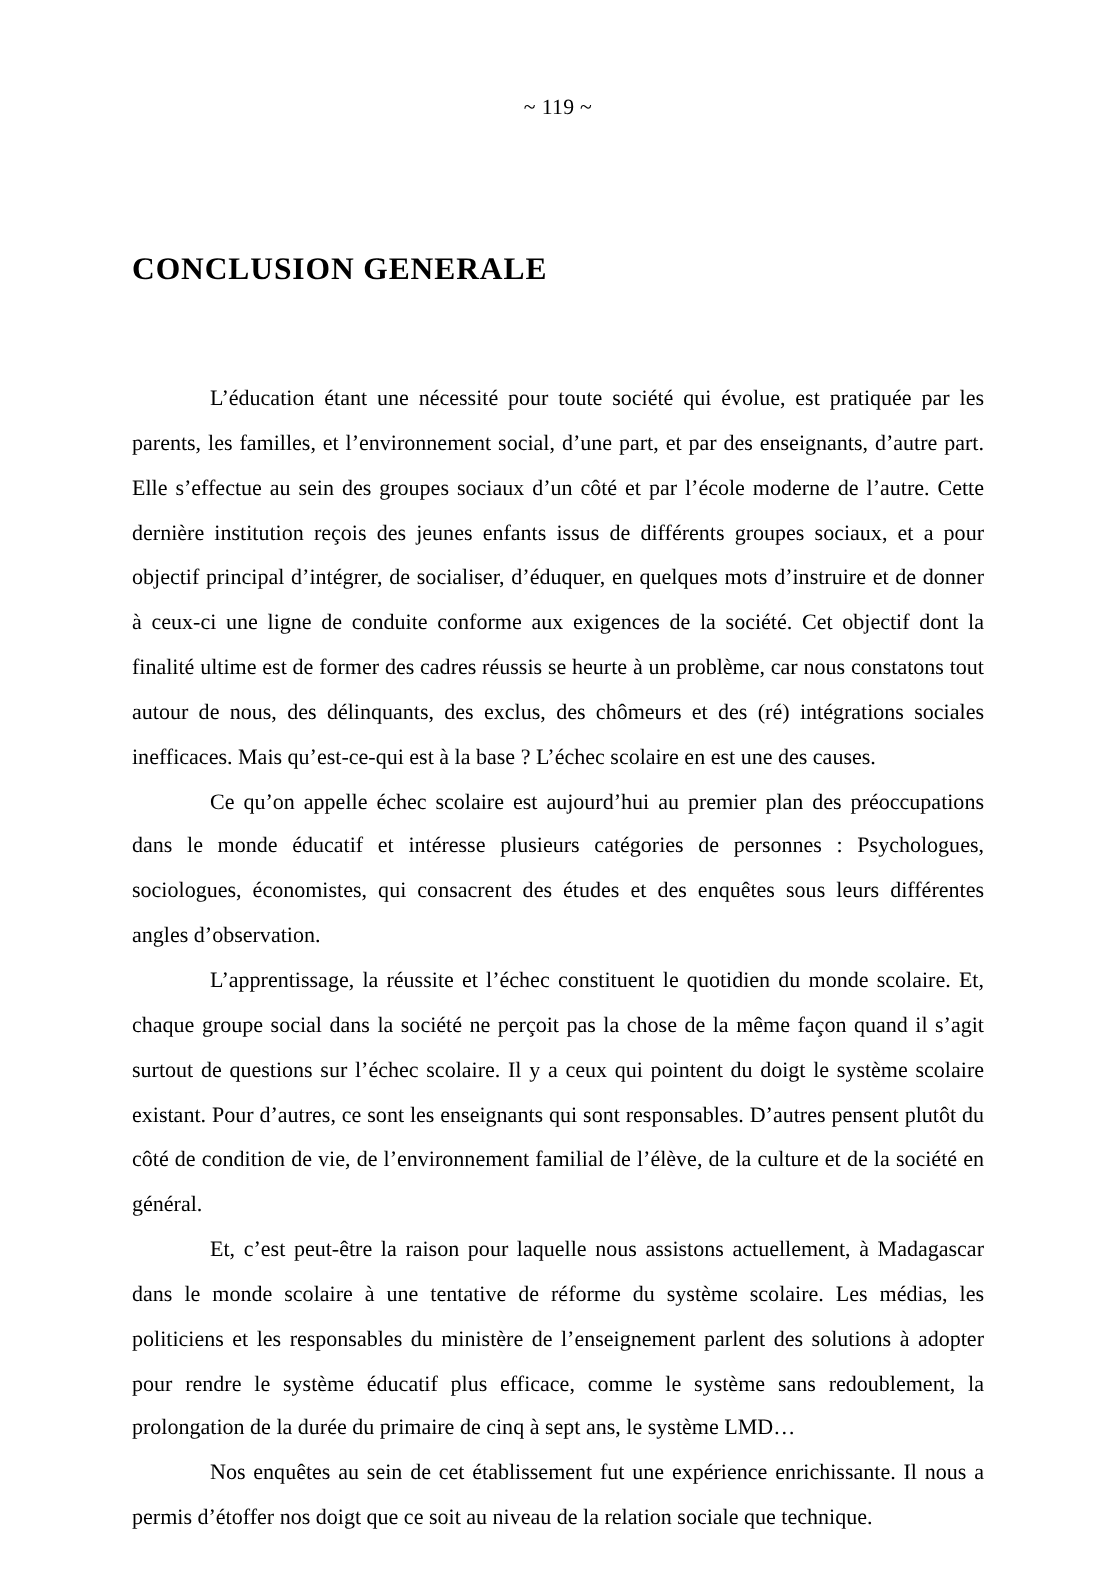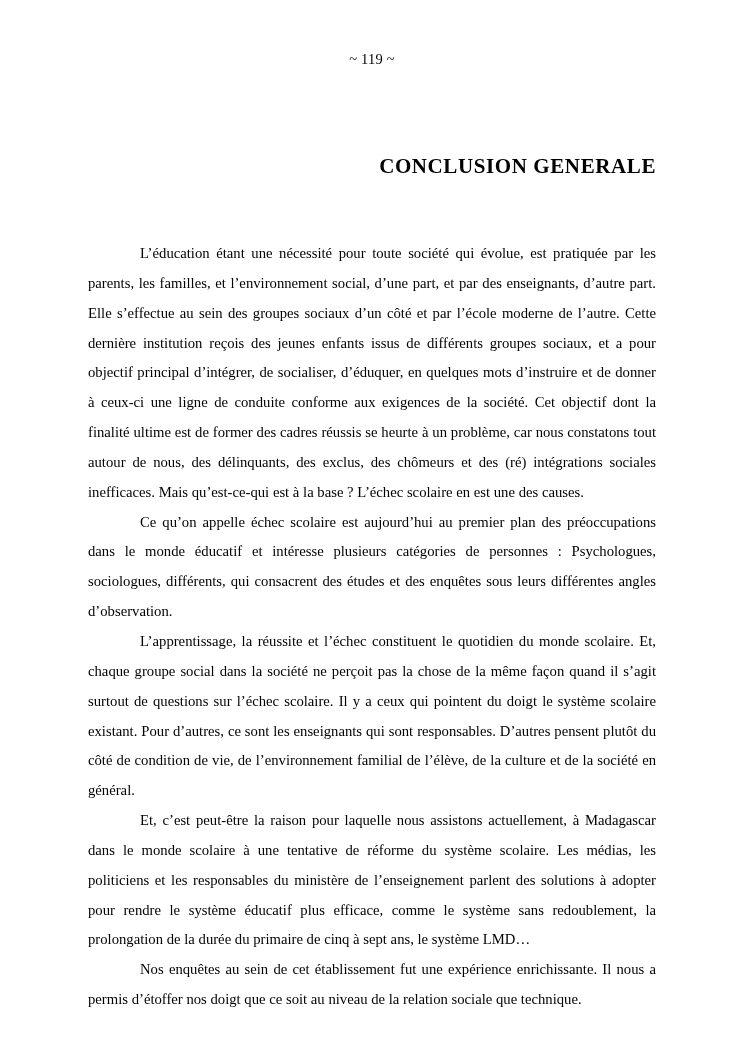--- a/index.html
+++ b/index.html
@@ -19,24 +19,24 @@
     width: 744px;
     height: 1053px;
     box-sizing: border-box;
     padding: 40px 88px 40px 88px;
     position: relative;
   }
   .page-number {
     text-align: center;
     font-size: 14.5px;
     letter-spacing: 0.2px;
-    margin: 11px 0 0 0;
+    margin: 24px 0 0 0;
   }
   .doc-title {
-    text-align: right;
+    text-align: left;
     font-size: 21px;
     font-weight: bold;
     letter-spacing: 0.6px;
     margin: 86px 0 0 0;
   }
   .body-text {
     margin-top: 60px;
   }
   p.para {
     margin: 0 0 0 0;
@@ -55,19 +55,19 @@
 <body>
 
 <div class="page">
 
   <div class="page-number">~ 119 ~</div>
 
   <h1 class="doc-title">CONCLUSION GENERALE</h1>
 
   <div class="body-text">
     <p class="para">L’éducation étant une nécessité pour toute société qui évolue, est pratiquée par les parents, les familles, et l’environnement social, d’une part, et par des enseignants, d’autre part. Elle s’effectue au sein des groupes sociaux d’un côté et par l’école moderne de l’autre. Cette dernière institution reçois des jeunes enfants issus de différents groupes sociaux, et a pour objectif principal d’intégrer, de socialiser, d’éduquer, en quelques mots d’instruire et de donner à ceux-ci une ligne de conduite conforme aux exigences de la société. Cet objectif dont la finalité ultime est de former des cadres réussis se heurte à un problème, car nous constatons tout autour de nous, des délinquants, des exclus, des chômeurs et des (ré) intégrations sociales inefficaces. Mais qu’est-ce-qui est à la base ? L’échec scolaire en est une des causes.</p>
-    <p class="para">Ce qu’on appelle échec scolaire est aujourd’hui au premier plan des préoccupations dans le monde éducatif et intéresse plusieurs catégories de personnes : Psychologues, sociologues, différents, qui consacrent des études et des enquêtes sous leurs différentes angles d’observation.</p>
+    <p class="para">Ce qu’on appelle échec scolaire est aujourd’hui au premier plan des préoccupations dans le monde éducatif et intéresse plusieurs catégories de personnes : Psychologues, sociologues, économistes, qui consacrent des études et des enquêtes sous leurs différentes angles d’observation.</p>
     <p class="para">L’apprentissage, la réussite et l’échec constituent le quotidien du monde scolaire. Et, chaque groupe social dans la société ne perçoit pas la chose de la même façon quand il s’agit surtout de questions sur l’échec scolaire. Il y a ceux qui pointent du doigt le système scolaire existant. Pour d’autres, ce sont les enseignants qui sont responsables. D’autres pensent plutôt du côté de condition de vie, de l’environnement familial de l’élève, de la culture et de la société en général.</p>
     <p class="para">Et, c’est peut-être la raison pour laquelle nous assistons actuellement, à Madagascar dans le monde scolaire à une tentative de réforme du système scolaire. Les médias, les politiciens et les responsables du ministère de l’enseignement parlent des solutions à adopter pour rendre le système éducatif plus efficace, comme le système sans redoublement, la prolongation de la durée du primaire de cinq à sept ans, le système LMD…</p>
     <p class="para">Nos enquêtes au sein de cet établissement fut une expérience enrichissante. Il nous a permis d’étoffer nos doigt que ce soit au niveau de la relation sociale que technique.</p>
   </div>
 
 </div>
 
 </body></html>

